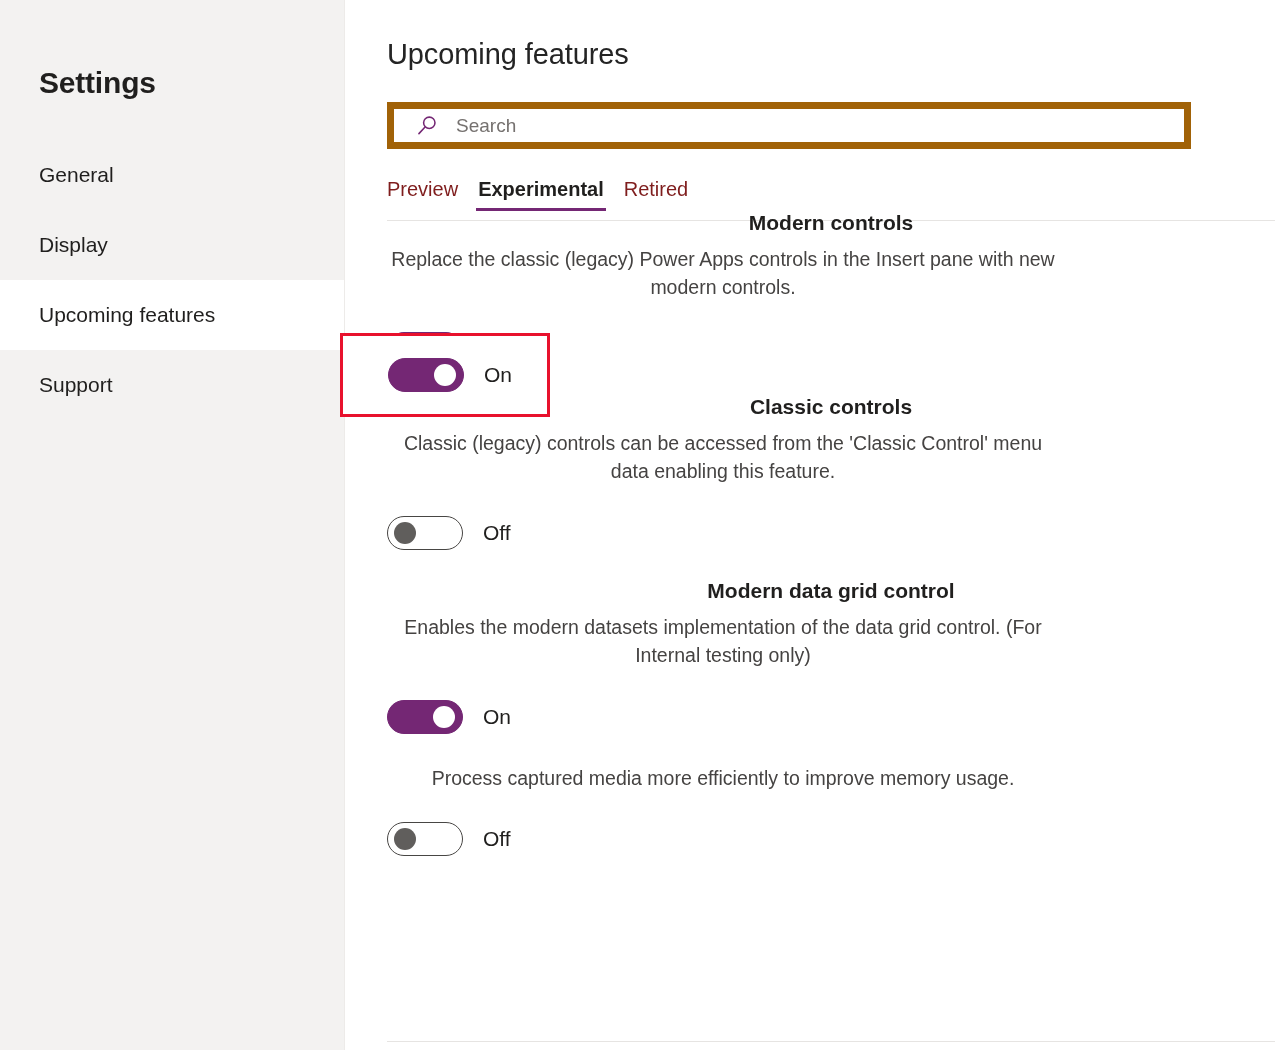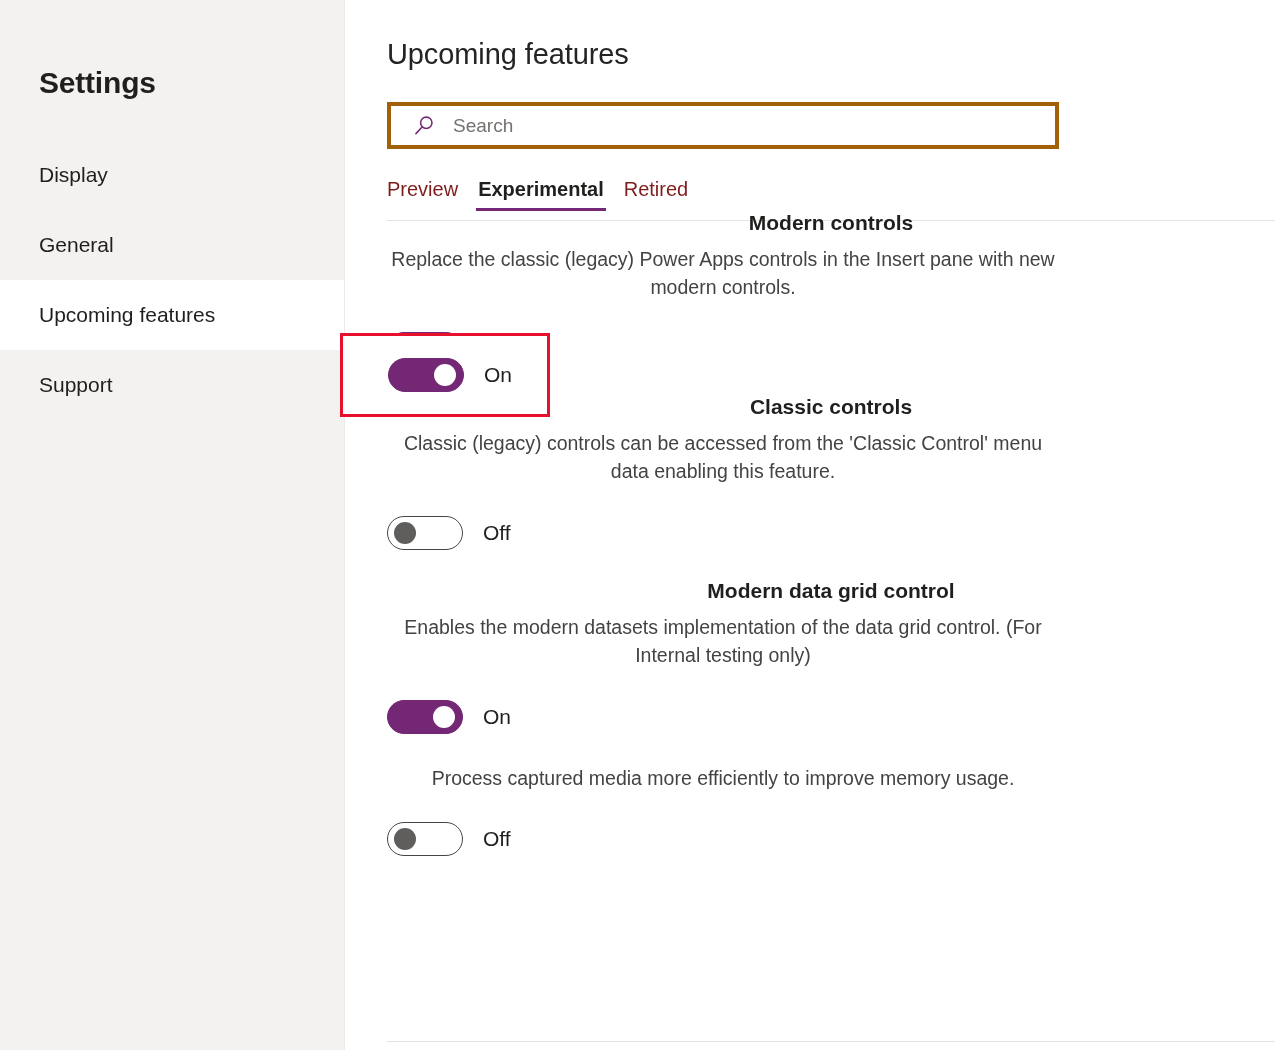--- a/index.html
+++ b/index.html
@@ -88,23 +88,23 @@
     font-weight: normal;
     margin: 0;
     letter-spacing: -0.1px;
   }
 
   
   .search-box {
     position: absolute;
     left: 42px;
     top: 102px;
-    width: 672px;
+    width: 804px;
     height: 47px;
-    border: 4px solid #a16207;
+    border: 7px solid #a16207;
     box-sizing: border-box;
     background: #ffffff;
     display: flex;
     align-items: center;
     cursor: text;
   }
   .search-icon {
     margin-left: 22px;
     margin-right: 18px;
     width: 22px;
@@ -268,24 +268,24 @@
 </head>
 <body>
 
 <div class="app">
 
   <aside class="sidebar">
     <h1 class="sidebar-title">Settings</h1>
 
     <nav class="nav">
       <div class="nav-item">
+        <span>General</span>
+      </div>
+      <div class="nav-item">
         <span>Display</span>
-      </div>
-      <div class="nav-item">
-        <span>General</span>
       </div>
       <div class="nav-item active">
         <span>Upcoming features</span>
       </div>
       <div class="nav-item">
         <span>Support</span>
       </div>
     </nav>
   </aside>
 

